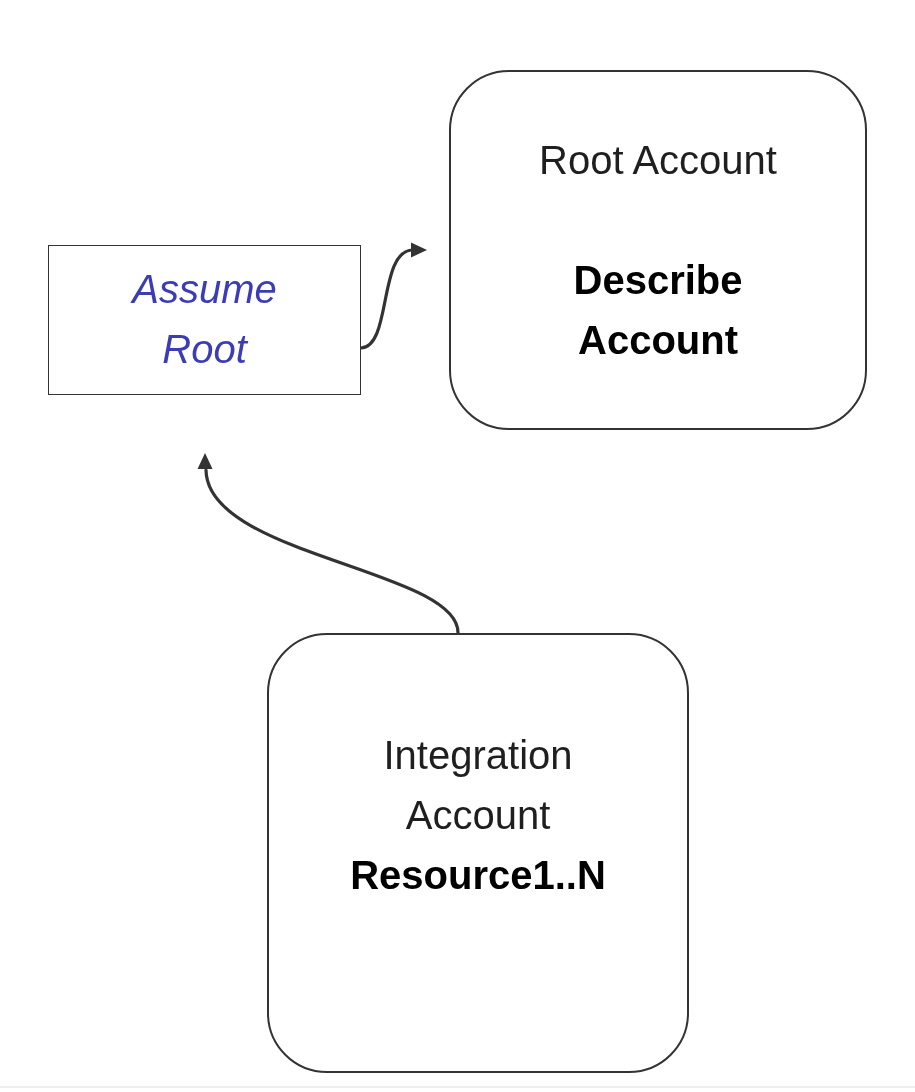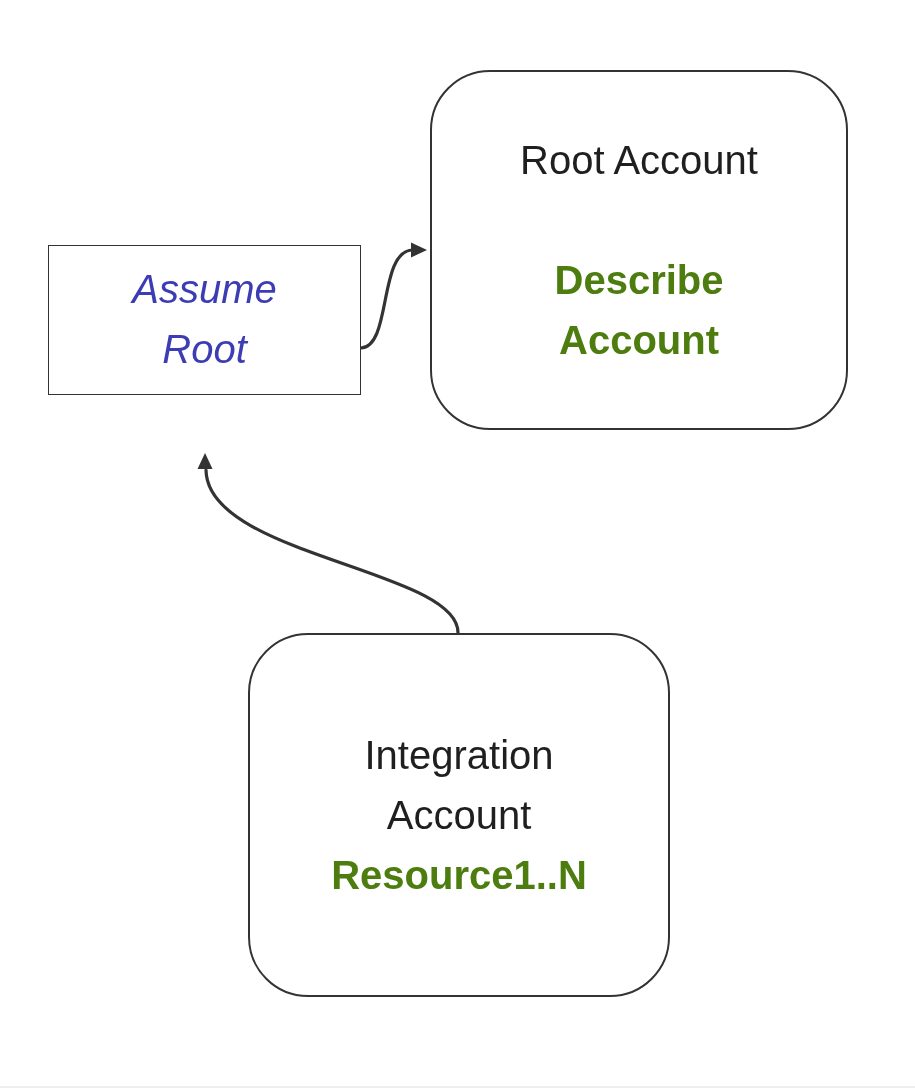--- a/index.html
+++ b/index.html
@@ -27,48 +27,49 @@
     background: #ffffff;
     border: 2px solid #333333;
     box-sizing: border-box;
     text-align: center;
     font-size: 40px;
     line-height: 60px;
     color: #1f1f1f;
   }
   .node-rounded {
     border-radius: 60px;
+    margin-left: 19px;
   }
   #root-account-node {
     left: 430px;
     top: 70px;
     width: 418px;
     height: 360px;
     padding-top: 58px;
   }
   #assume-role-node {
     left: 48px;
     top: 245px;
     width: 313px;
     height: 150px;
     border-width: 1.5px;
     padding-top: 13px;
   }
   #integration-account-node {
     left: 248px;
     top: 633px;
     width: 422px;
-    height: 364px;
+    height: 440px;
     padding-top: 90px;
   }
   .line-gap {
     height: 60px;
   }
   .teal-bold {
-    color: #4d7c0f;
+    color: #000000;
     font-weight: bold;
     text-align: center;
   }
   .blue-italic {
     color: #3c3cb4;
     font-style: italic;
   }
   .bottom-divider {
     position: absolute;
     left: 0;

